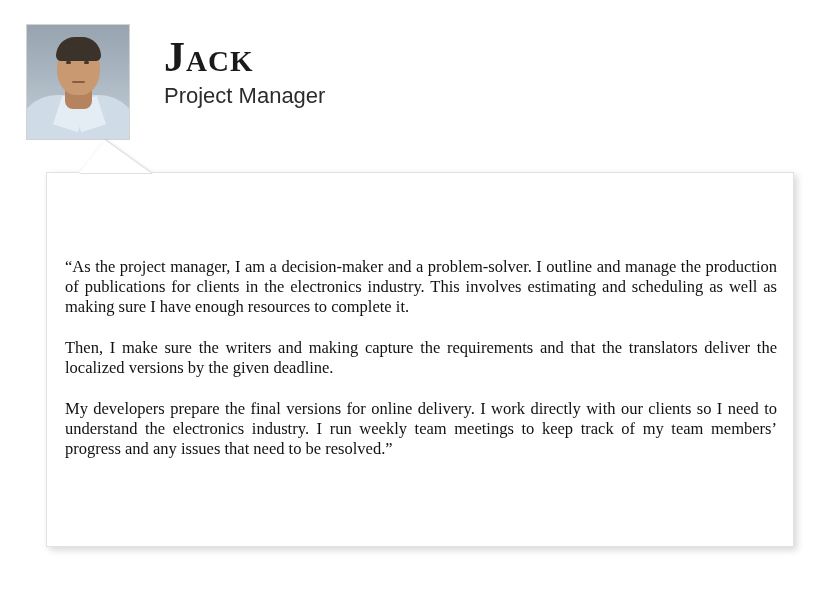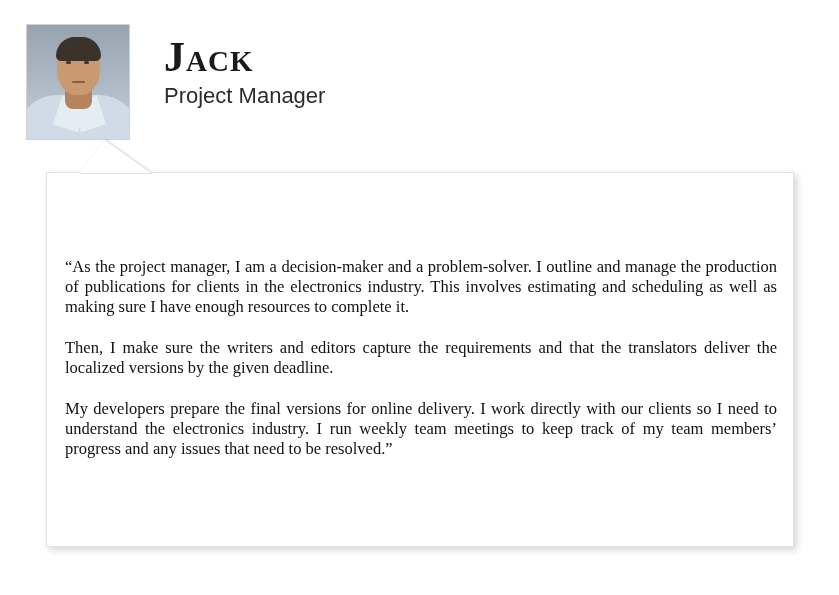--- a/index.html
+++ b/index.html
@@ -229,18 +229,18 @@
       <div class="persona-role">Project Manager</div>
     </div>
   </div>
 
   <div class="bubble-tail-line"></div>
   <div class="bubble-tail"></div>
 
   <div class="bubble">
     <div class="quote-body">
       <p>“As the project manager, I am a decision-maker and a problem-solver. I outline and manage the production of publications for clients in the electronics industry. This involves estimating and scheduling as well as making sure I have enough resources to complete it.</p>
-      <p>Then, I make sure the writers and editors capture the requirements and that the translators deliver the localized versions by the given deadline.</p>
+      <p>Then, I make sure the writers and making capture the requirements and that the translators deliver the localized versions by the given deadline.</p>
       <p>My developers prepare the final versions for online delivery. I work directly with our clients so I need to understand the electronics industry. I run weekly team meetings to keep track of my team members’ progress and any issues that need to be resolved.”</p>
     </div>
   </div>
 
 </div>
 
 </body></html>

